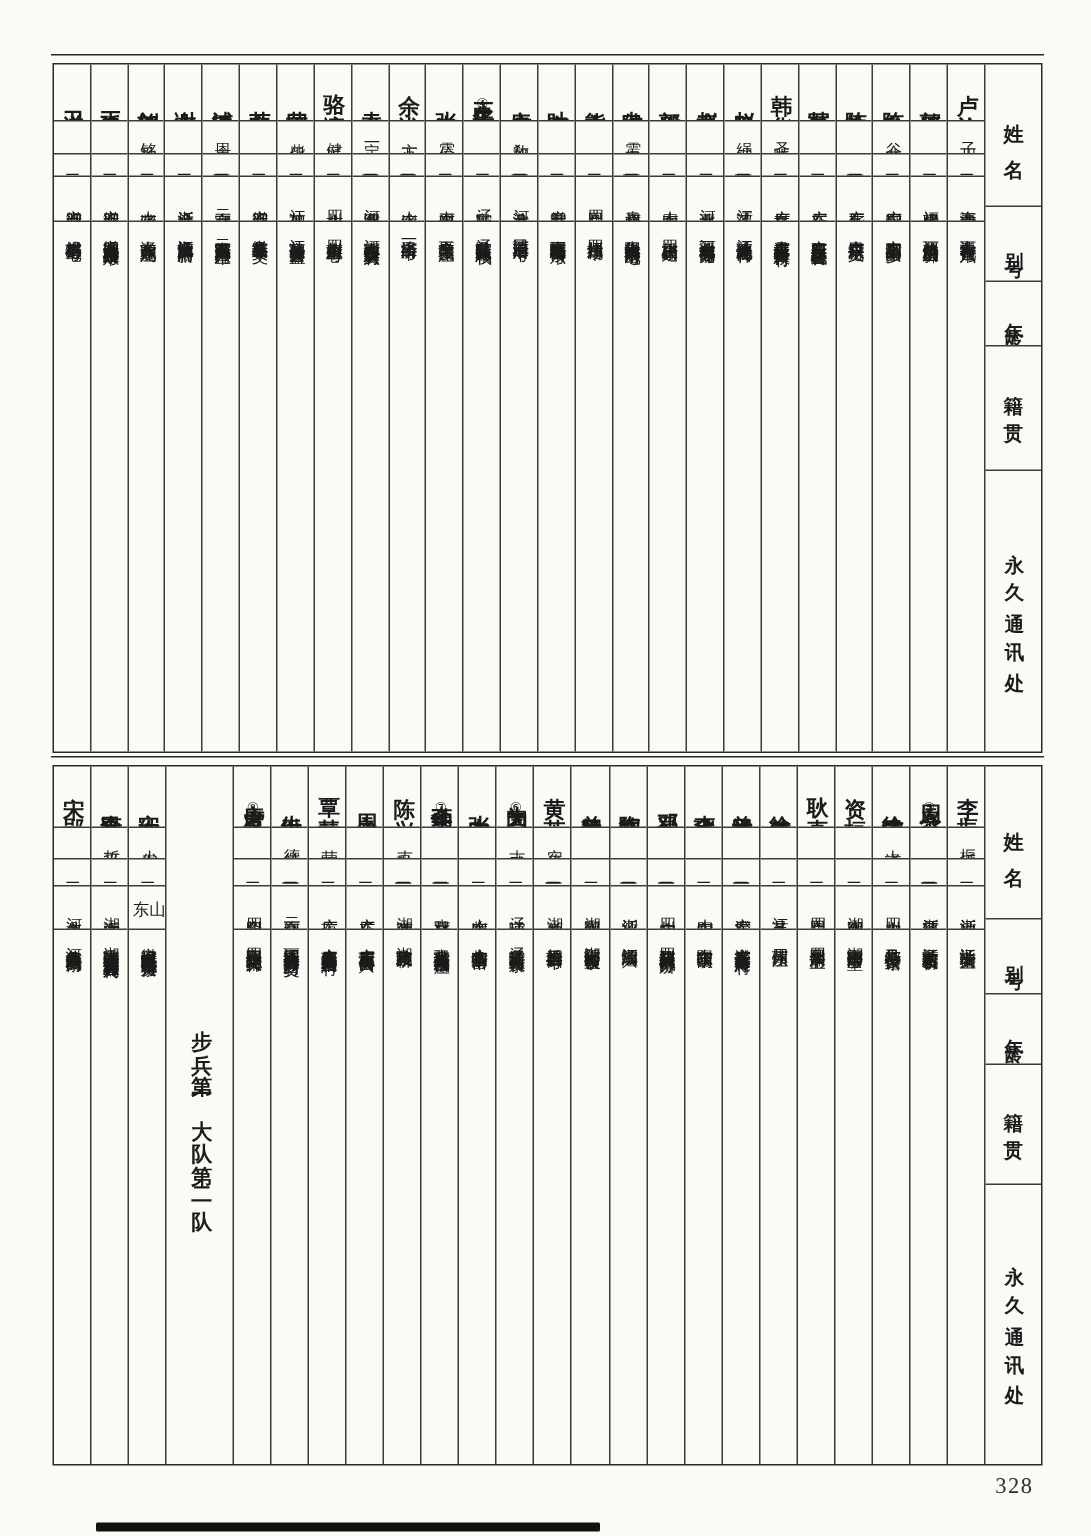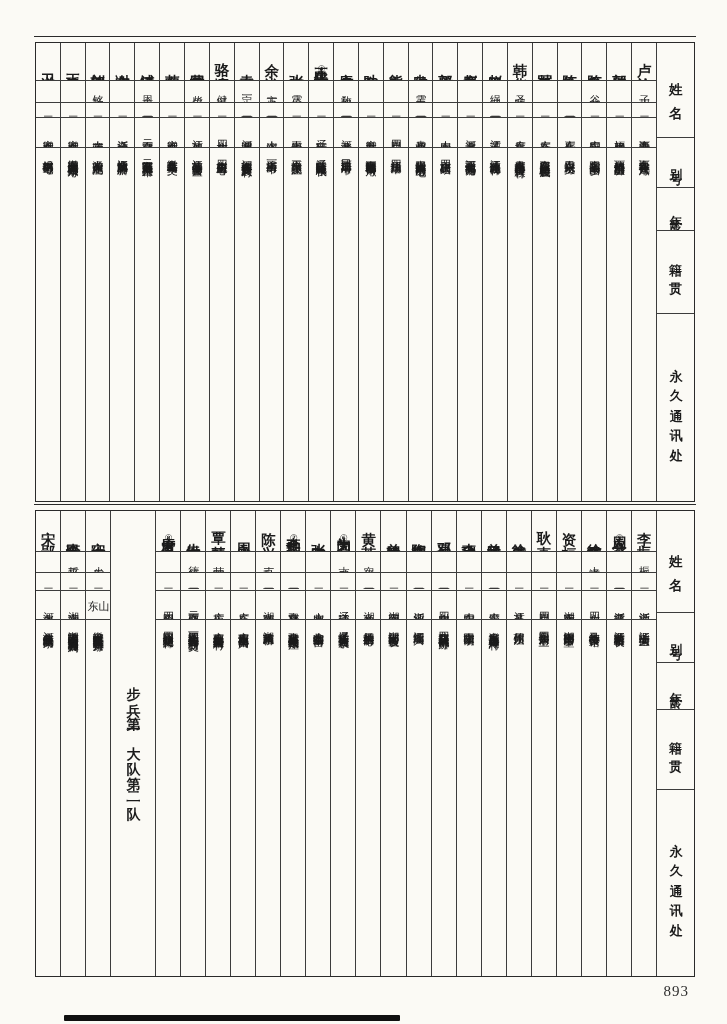--- a/index.html
+++ b/index.html
@@ -931,15 +931,15 @@
           <span class="vtext">二〇</span>
         </div>
         <div class="cell c-native">
           <span class="vtext" style="letter-spacing: 1px;">河北永年</span>
         </div>
         <div class="cell c-addr">
           <span class="vtext">河北省永年县城内葛家口街</span>
         </div>
       </div>
     </div>
-  <div class="page-number">893</div>
+  <div class="page-number">328</div>
   <div class="artifact-bar"></div>
 </div>
 
 </body></html>

